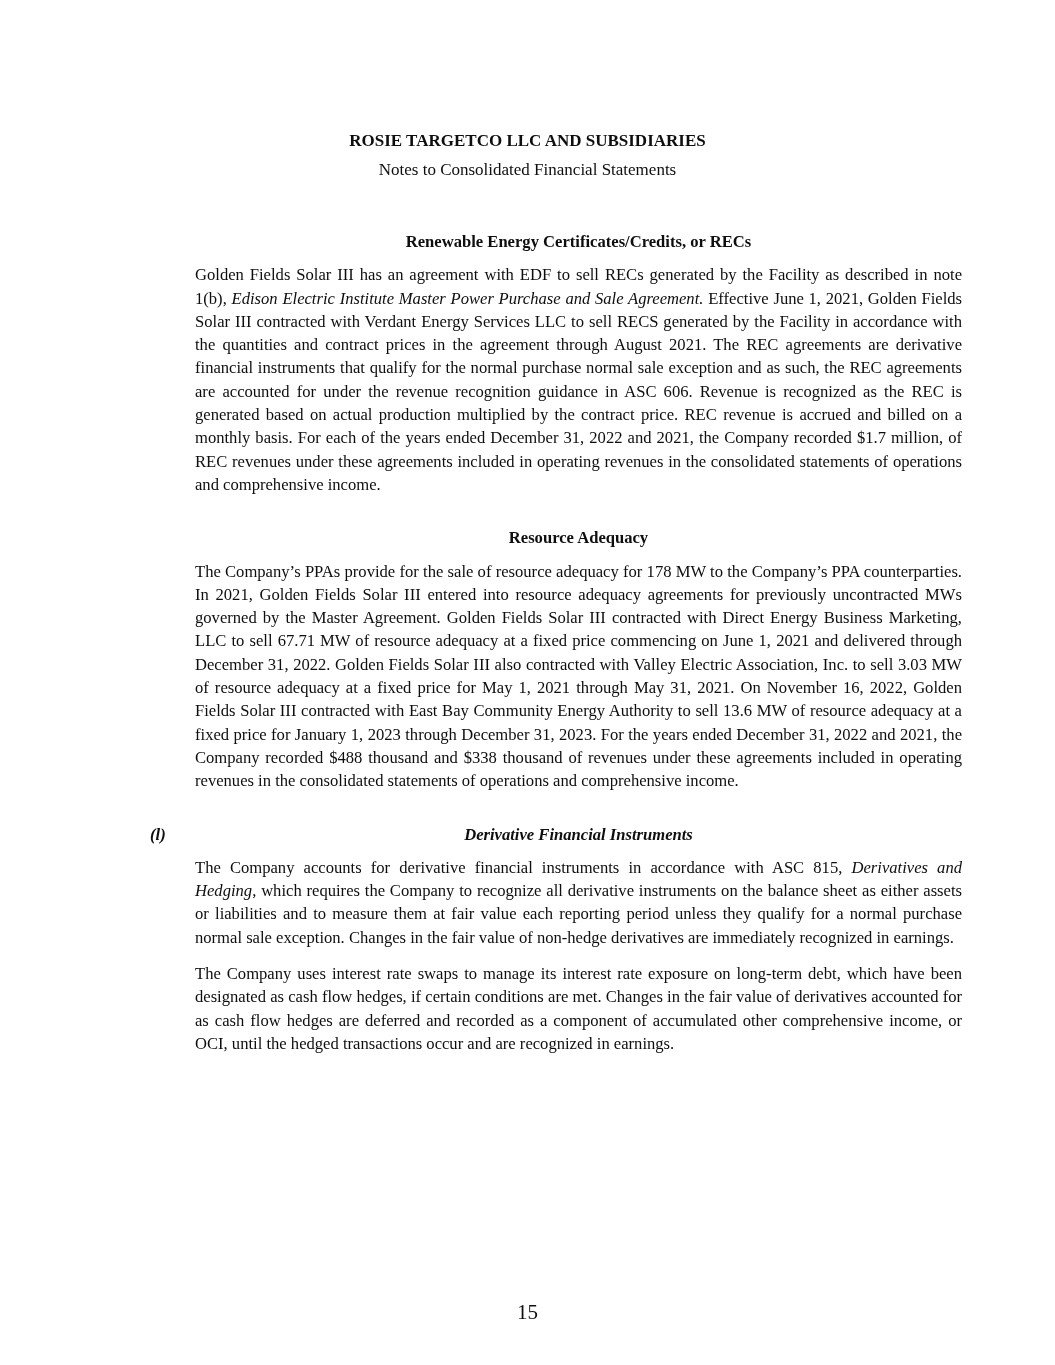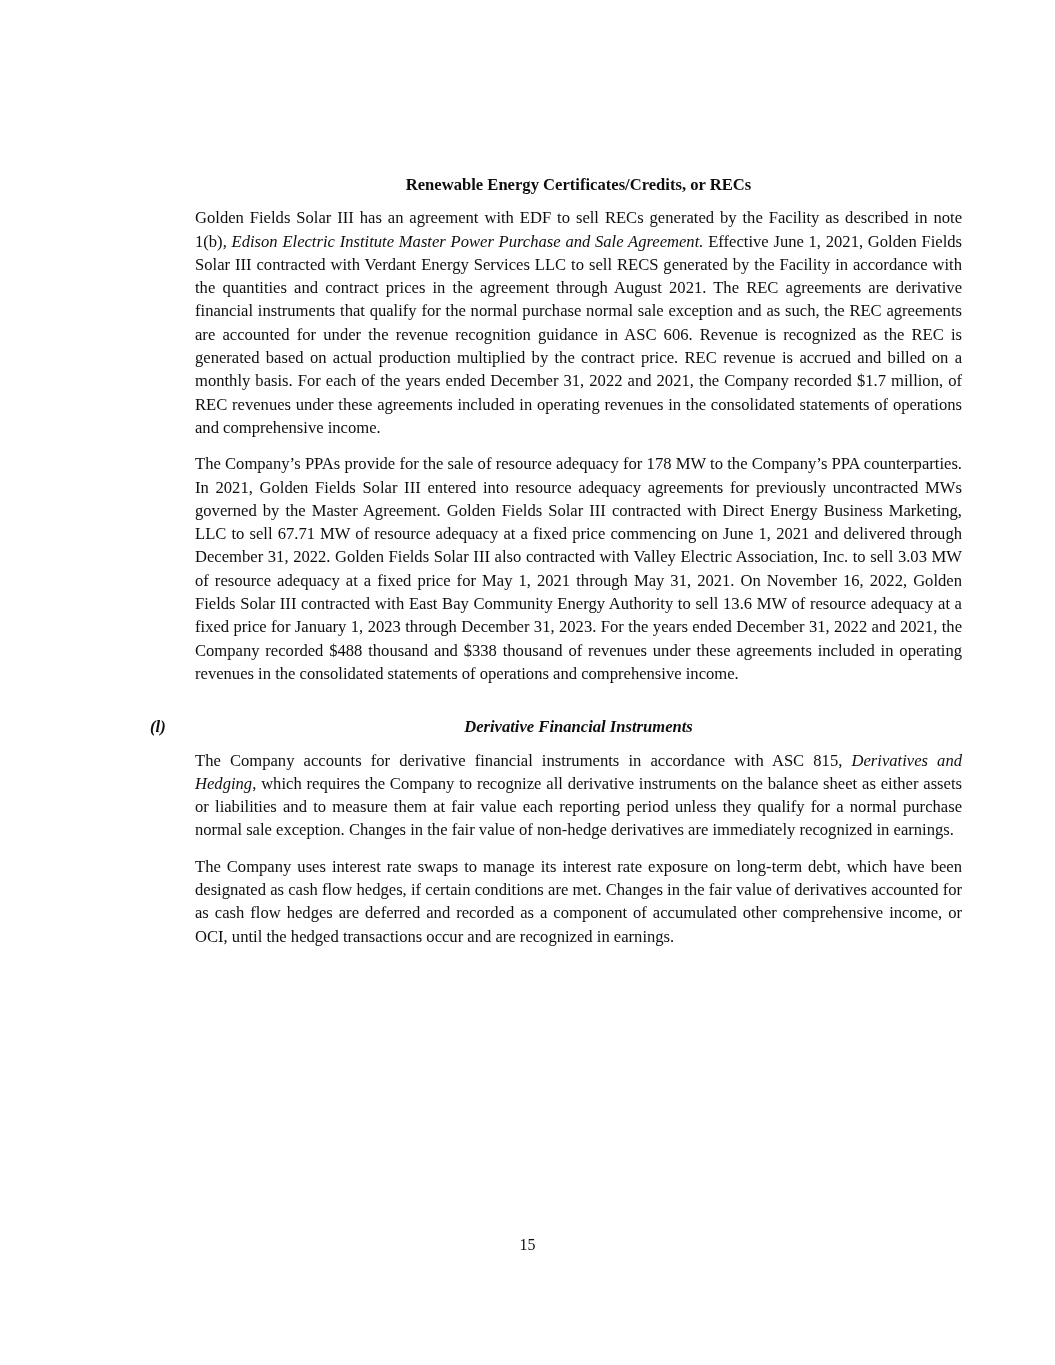--- a/index.html
+++ b/index.html
@@ -42,43 +42,46 @@
     position: absolute;
     left: -45px;
     top: 0;
     font-weight: bold;
     font-style: italic;
   }
   .labeled-heading { position: relative; }
   .para { margin: 0 0 13px 0; }
   .page-number {
     position: absolute;
-    top: 1236px;
+    top: 1300px;
     left: 0;
     width: 1055px;
     text-align: center;
-    font-size: 16px;
+    font-size: 21px;
   }
 </style>
 </head>
 <body>
 
 <div class="page">
 
   <header class="doc-header">
+    <div class="doc-title">ROSIE TARGETCO LLC AND SUBSIDIARIES</div>
+    <div class="doc-subtitle">Notes to Consolidated Financial Statements</div>
   </header>
 
   <main class="doc-body">
 
     <section>
       <h2 class="sec-heading">Renewable Energy Certificates/Credits, or RECs</h2>
       <p class="para"><span>Golden Fields Solar III has an agreement with EDF to sell RECs generated by the Facility as described in note 1(b), </span><span style="font-style: italic;">Edison Electric Institute Master Power Purchase and Sale Agreement.</span><span> Effective June 1, 2021, Golden Fields Solar III contracted with Verdant Energy Services LLC to sell RECS generated by the Facility in accordance with the quantities and contract prices in the agreement through August 2021. The REC agreements are derivative financial instruments that qualify for the normal purchase normal sale exception and as such, the REC agreements are accounted for under the revenue recognition guidance in ASC 606. Revenue is recognized as the REC is generated based on actual production multiplied by the contract price. REC revenue is accrued and billed on a monthly basis. For each of the years ended December 31, 2022 and 2021, the Company recorded $1.7 million, of REC revenues under these agreements included in operating revenues in the consolidated statements of operations and comprehensive income.</span></p>
     </section>
 
     <section>
+      <h2 class="sec-heading">Resource Adequacy</h2>
       <p class="para">The Company’s PPAs provide for the sale of resource adequacy for 178 MW to the Company’s PPA counterparties. In 2021, Golden Fields Solar III entered into resource adequacy agreements for previously uncontracted MWs governed by the Master Agreement. Golden Fields Solar III contracted with Direct Energy Business Marketing, LLC to sell 67.71 MW of resource adequacy at a fixed price commencing on June 1, 2021 and delivered through December 31, 2022. Golden Fields Solar III also contracted with Valley Electric Association, Inc. to sell 3.03 MW of resource adequacy at a fixed price for May 1, 2021 through May 31, 2021. On November 16, 2022, Golden Fields Solar III contracted with East Bay Community Energy Authority to sell 13.6 MW of resource adequacy at a fixed price for January 1, 2023 through December 31, 2023. For the years ended December 31, 2022 and 2021, the Company recorded $488 thousand and $338 thousand of revenues under these agreements included in operating revenues in the consolidated statements of operations and comprehensive income.</p>
     </section>
 
     <section>
       <h2 class="sec-heading italic labeled-heading">
         <span class="sec-label">(l)</span>
         <span>Derivative Financial Instruments</span>
       </h2>
       <p class="para"><span>The Company accounts for derivative financial instruments in accordance with ASC 815, </span><span style="font-style: italic;">Derivatives and Hedging</span><span>, which requires the Company to recognize all derivative instruments on the balance sheet as either assets or liabilities and to measure them at fair value each reporting period unless they qualify for a normal purchase normal sale exception. Changes in the fair value of non-hedge derivatives are immediately recognized in earnings.</span></p>
       <p class="para">The Company uses interest rate swaps to manage its interest rate exposure on long-term debt, which have been designated as cash flow hedges, if certain conditions are met. Changes in the fair value of derivatives accounted for as cash flow hedges are deferred and recorded as a component of accumulated other comprehensive income, or OCI, until the hedged transactions occur and are recognized in earnings.</p>

